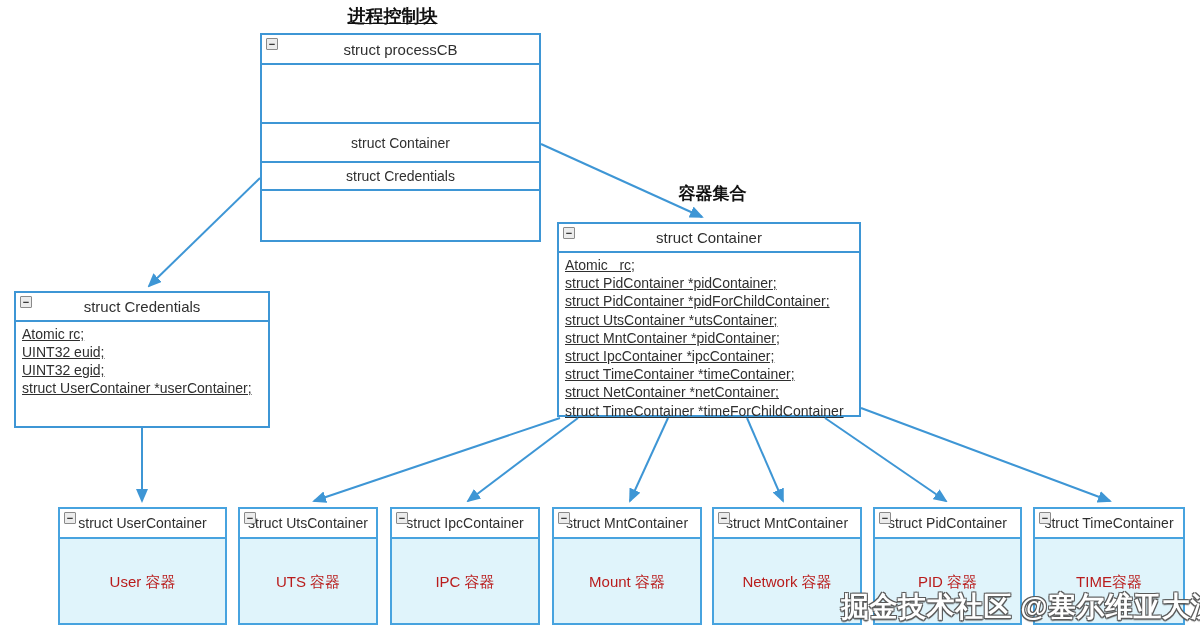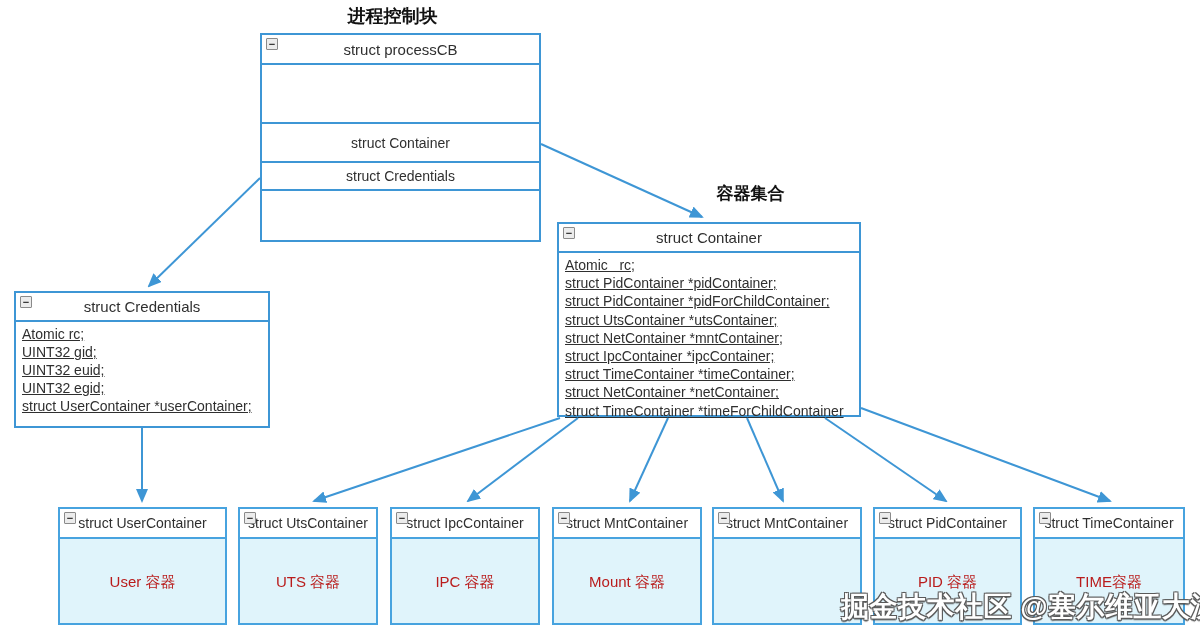--- a/index.html
+++ b/index.html
@@ -38,22 +38,22 @@
     position:absolute;left:841px;top:588px;font-size:28px;font-weight:bold;color:#ffffff;
     letter-spacing:0.5px;white-space:nowrap;
     text-shadow:-1px -1px 0 #5a5a5a,1px -1px 0 #5a5a5a,-1px 1px 0 #5a5a5a,1px 1px 0 #5a5a5a,0 2px 1px rgba(60,60,60,.6);
   }
 </style>
 </head>
 <body>
 
 <div id="stage">
 
-  <div class="free-label" style="left:330px;top:4px;width:125px;font-size:18px;">进程控制块</div>
-  <div class="free-label" style="left:658px;top:182px;width:185px;font-size:17px;">容器集合</div>
+  <div class="free-label" style="left:330px;top:4px;width:125px;font-size:18px;text-decoration:underline;">进程控制块</div>
+  <div class="free-label" style="left:620px;top:182px;width:185px;font-size:17px;">容器集合</div>
 
   <div class="uml-box" style="left:260px;top:33px;width:281px;height:209px;">
     <div class="uml-title" style="height:30px;">
       <span class="minus-icon">−</span>
       <span>struct processCB</span>
     </div>
     <div class="section-row" style="height:59px;"></div>
     <div class="section-row" style="height:39px;">struct Container</div>
     <div class="section-row" style="height:28px;">struct Credentials</div>
     <div style="height:49px;background:#fff;"></div>
@@ -62,36 +62,35 @@
   <div class="uml-box" style="left:557px;top:222px;width:304px;height:195px;">
     <div class="uml-title" style="height:29px;">
       <span class="minus-icon">−</span>
       <span>struct Container</span>
     </div>
     <div class="fields">
       <div class="field-line">Atomic   rc;</div>
       <div class="field-line">struct PidContainer *pidContainer;</div>
       <div class="field-line">struct PidContainer *pidForChildContainer;</div>
       <div class="field-line">struct UtsContainer *utsContainer;</div>
-      <div class="field-line">struct NetContainer *mntContainer;</div>
+      <div class="field-line">struct MntContainer *pidContainer;</div>
       <div class="field-line">struct IpcContainer *ipcContainer;</div>
       <div class="field-line">struct TimeContainer *timeContainer;</div>
       <div class="field-line">struct NetContainer *netContainer;</div>
       <div class="field-line">struct TimeContainer *timeForChildContainer</div>
     </div>
   </div>
 
   <div class="uml-box cred" style="left:14px;top:291px;width:256px;height:137px;">
     <div class="uml-title" style="height:29px;">
       <span class="minus-icon">−</span>
       <span>struct Credentials</span>
     </div>
     <div class="fields">
       <div class="field-line">Atomic rc;</div>
-      <div class="field-line">UINT32 gid;</div>
       <div class="field-line">UINT32 euid;</div>
       <div class="field-line">UINT32 egid;</div>
       <div class="field-line">struct UserContainer *userContainer;</div>
     </div>
   </div>
 
   <div class="small-box" style="left:58px;width:169px;">
     <div class="small-title">
       <span class="minus-icon">−</span>
       <span>struct UserContainer</span>
@@ -121,20 +120,21 @@
       <span>struct MntContainer</span>
     </div>
     <div class="small-body">Mount 容器</div>
   </div>
 
   <div class="small-box" style="left:712px;width:150px;">
     <div class="small-title">
       <span class="minus-icon">−</span>
       <span>struct MntContainer</span>
     </div>
+    <div class="small-body">Network 容器</div>
   </div>
 
   <div class="small-box" style="left:873px;width:149px;">
     <div class="small-title">
       <span class="minus-icon">−</span>
       <span>struct PidContainer</span>
     </div>
     <div class="small-body">PID 容器</div>
   </div>
 

